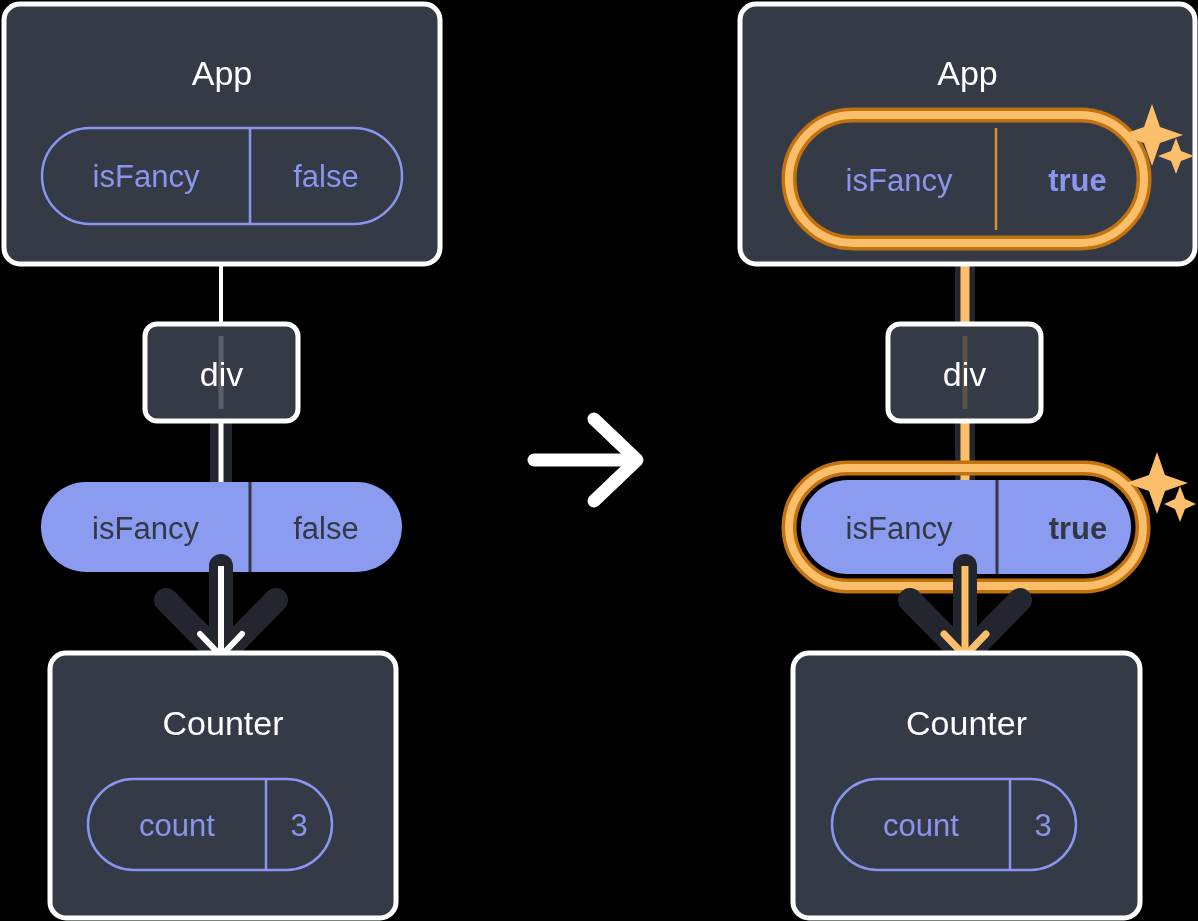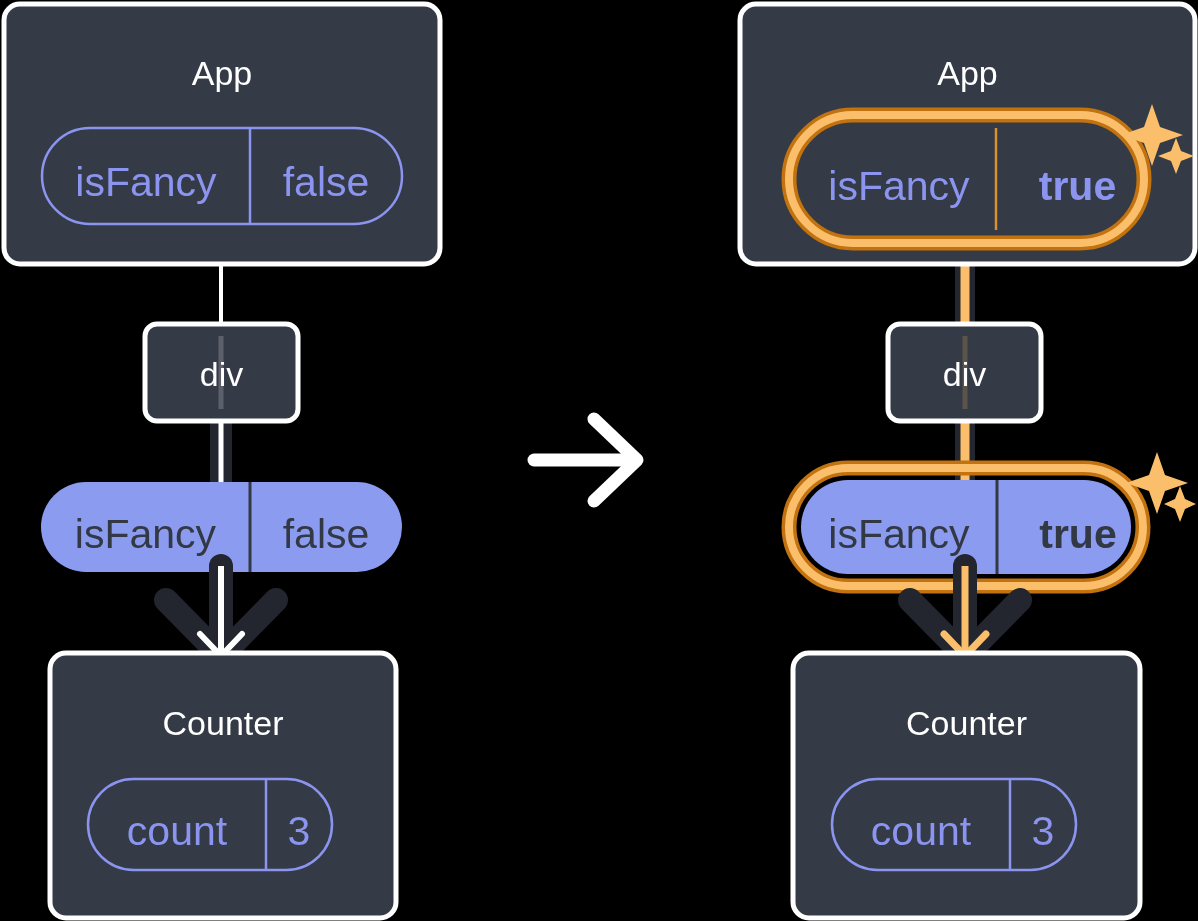--- a/index.html
+++ b/index.html
@@ -31,21 +31,21 @@
     white-space: nowrap;
     pointer-events: none;
   }
   .comp-title {
     color: #ffffff;
     font-size: 34px;
     font-weight: 400;
     text-align: center;
   }
   .pill-label {
-    font-size: 41px;
+    font-size: 31px;
     font-weight: 400;
     text-align: center;
   }
   .pill-label.bold {
     font-weight: 700;
     margin-left: 14px;
   }
   .c-lav { color: #8b95f0; }
   .c-dark { color: #333845; }
 </style>

